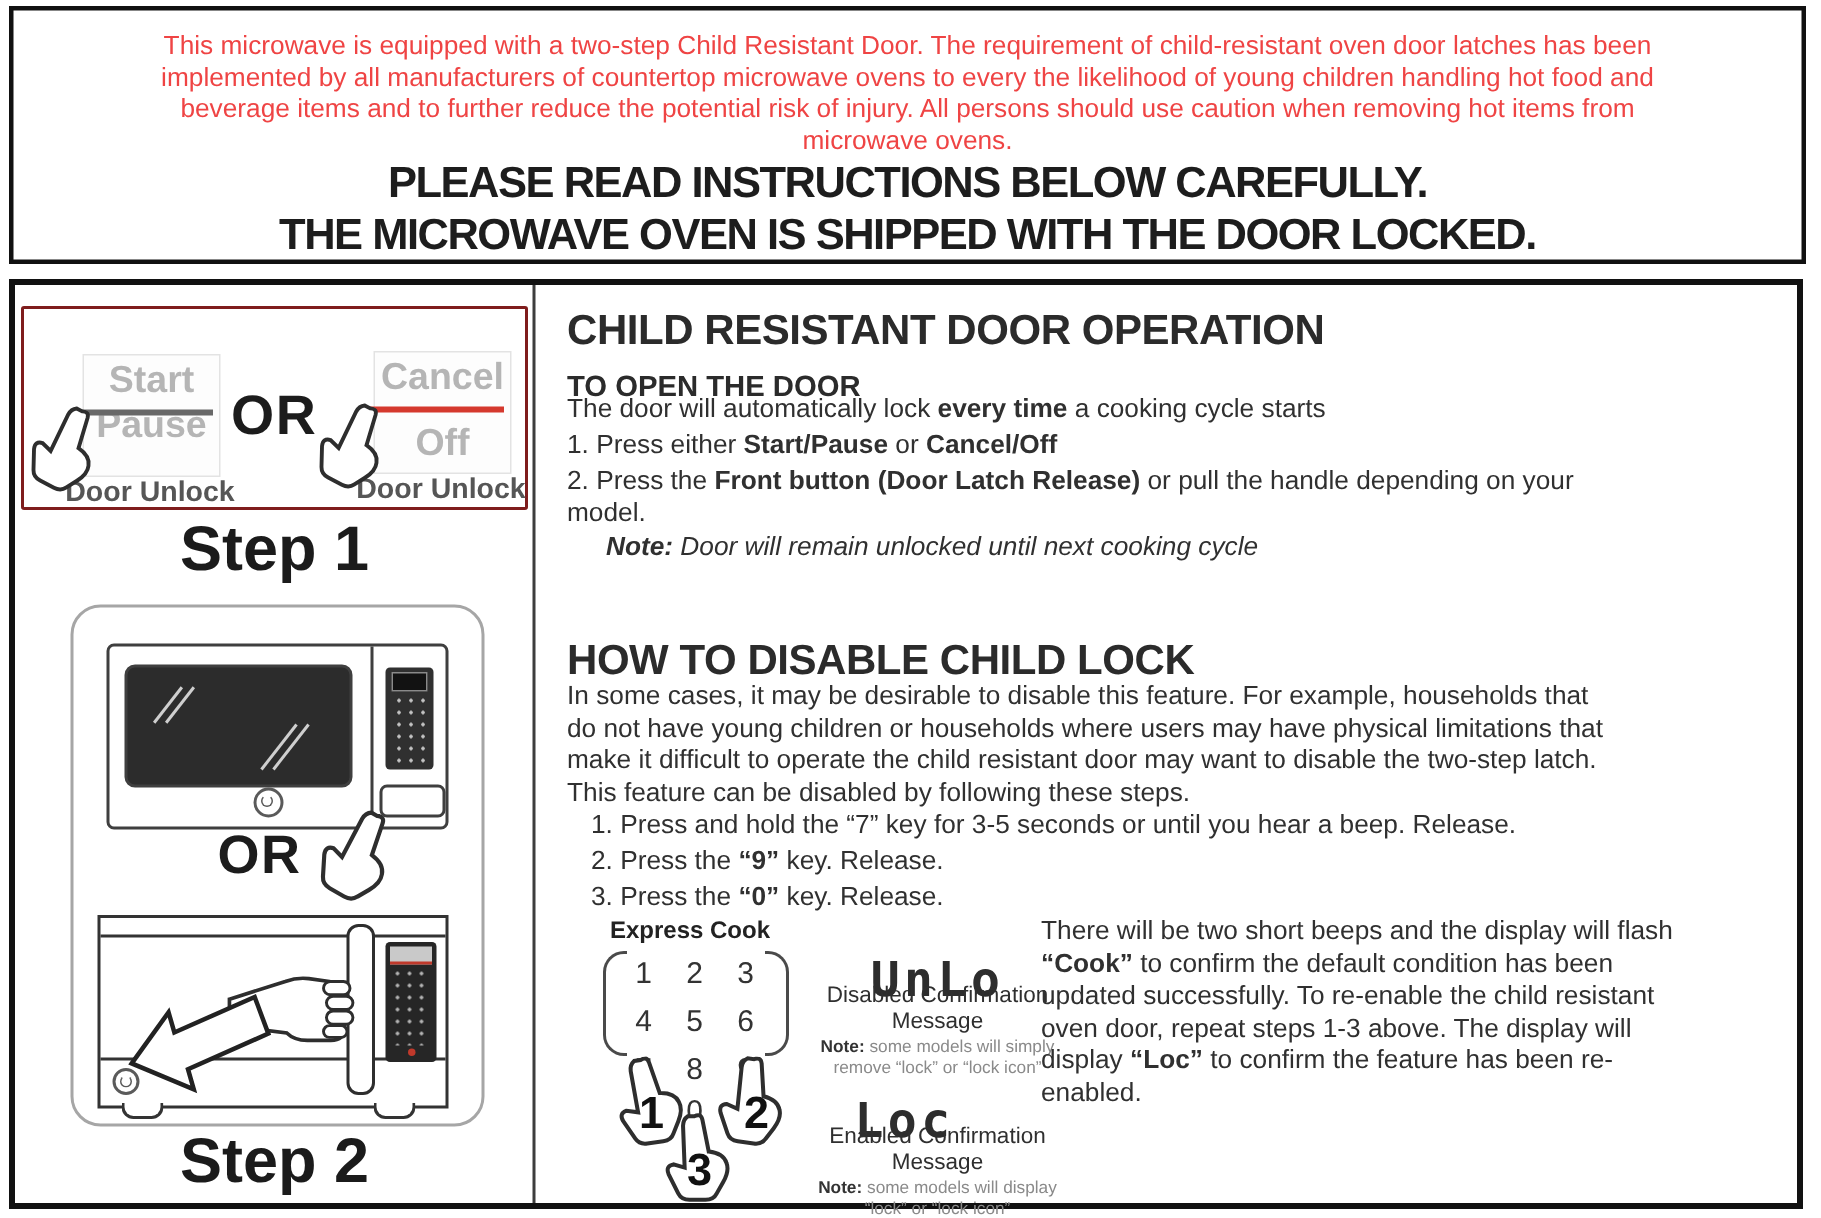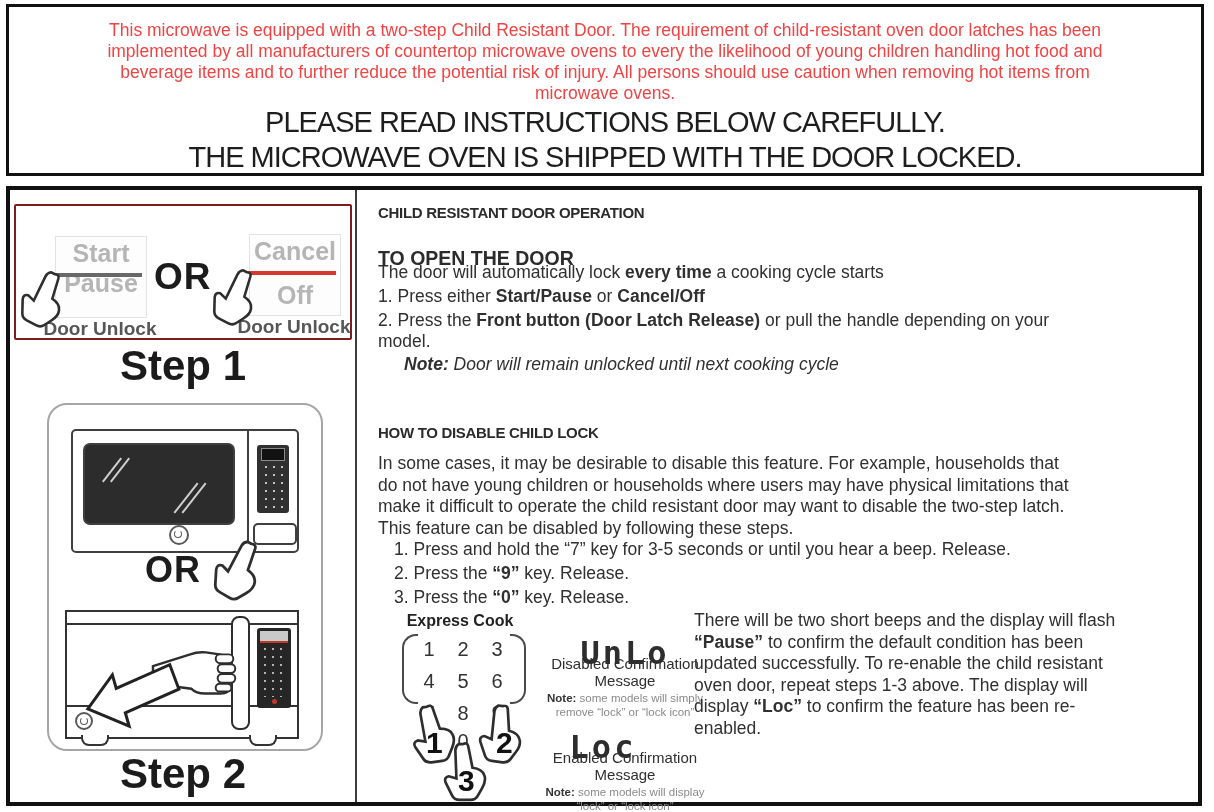--- a/index.html
+++ b/index.html
@@ -4,21 +4,21 @@
 <style>
   html,body{margin:0;padding:0;background:#fff;}
   #page{position:relative;width:1214px;height:812px;background:#fff;overflow:hidden;
         font-family:"Liberation Sans",sans-serif;color:#2e2e2e;}
   .abs{position:absolute;}
 
   
   .topbox{position:absolute;left:6px;top:4px;width:1192px;height:166px;border:3px solid #111;background:#fff;}
   .tb-par{position:absolute;left:28px;top:13px;width:1136px;text-align:center;
           font-size:17.5px;line-height:21px;color:#ef4444;}
-  .tb-h{position:absolute;left:0;width:100%;text-align:center;font-weight:normal;
+  .tb-h{position:absolute;left:0;width:100%;text-align:center;font-weight:bold;
         font-size:29px;letter-spacing:-1px;color:#1d1d1d;}
 
   
   .mainbox{position:absolute;left:6px;top:186px;width:1188px;height:612px;border:4px solid #111;background:#fff;}
   .coldiv{position:absolute;left:345px;top:0;width:2px;height:612px;background:#3d3d3d;}
 
   
   .s1panel{position:absolute;left:4px;top:14px;width:334px;height:132px;border:2px solid #7f1d1d;border-radius:2px;background:#fff;}
   .kbtn{position:absolute;width:90px;height:80px;border:1px solid #e3e3e3;background:#fdfdfd;text-align:center;}
   .btxt{font-size:25px;font-weight:bold;color:#b5b5b5;line-height:30px;}
@@ -46,21 +46,21 @@
   .mwside{position:absolute;left:16px;top:205px;width:230px;height:125px;border:2px solid #333;background:#fff;}
   .hline{position:absolute;left:0;width:100%;height:2px;background:#333;}
   .foot{position:absolute;width:24px;height:9px;border:2px solid #333;border-top:none;border-radius:0 0 8px 8px;background:#fff;top:123px;}
   .handle{position:absolute;left:164px;top:4px;width:15px;height:110px;background:#fff;border:2.5px solid #2e2e2e;border-radius:8px;z-index:2;}
   .cdisp2{margin:3px 3px 2px;height:10px;background:#c9c9c9;border-bottom:2px solid #c0392b;}
   .cdots2{margin:2px 4px;height:52px;background-image:radial-gradient(#b5b5b5 1px,transparent 1.3px);background-size:8px 8px;}
   .reddot{width:5px;height:5px;background:#c0392b;border-radius:50%;margin:0 auto;}
 
   
   .rt{position:absolute;font-size:17.5px;line-height:21.5px;color:#303030;}
-  .rtitle{position:absolute;font-size:15px;font-weight:bold;color:#2b2b2b;letter-spacing:-0.3px;}
+  .rtitle{position:absolute;font-size:28px;font-weight:bold;color:#2b2b2b;letter-spacing:-0.3px;}
   .rsub{position:absolute;font-size:19.5px;font-weight:bold;color:#2b2b2b;margin-top:12px;}
 
   
   .kp-title{position:absolute;left:390px;top:422px;width:120px;text-align:center;font-size:16px;font-weight:bold;color:#222;}
   .key{position:absolute;width:30px;text-align:center;font-size:20px;color:#333;}
   .bracket{position:absolute;top:444px;width:14px;height:66px;border:2.5px solid #4a4a4a;}
   .bl{left:392px;border-right:none;border-radius:14px 0 0 14px;}
   .br{left:500px;border-left:none;border-radius:0 14px 14px 0;}
   .handnum{position:absolute;font-size:30px;font-weight:bold;color:#111;}
 
@@ -231,21 +231,21 @@
 
     <div class="seg" style="left:540px;top:424px;">UnLo</div>
     <div class="msgcap" style="left:533px;top:466px;">Disabled Confirmation Message</div>
     <div class="msgnote" style="left:529px;top:502px;"><b>Note:</b> some models will simply remove “lock” or “lock icon”</div>
     <div class="seg" style="left:528px;top:518px;width:130px;">Loc</div>
     <div class="msgcap" style="left:533px;top:560px;">Enabled Confirmation Message</div>
     <div class="msgnote" style="left:529px;top:596px;"><b>Note:</b> some models will display “lock” or “lock icon”</div>
 
     <div class="rt" style="left:684px;top:420px;width:515px;">
       <div>There will be two short beeps and the display will flash</div>
-      <div><b>“Pause”</b> to confirm the default condition has been</div>
+      <div><b>“Cook”</b> to confirm the default condition has been</div>
       <div>updated successfully.  To re-enable the child resistant</div>
       <div>oven door, repeat steps 1-3 above.  The display will</div>
       <div>display <b>“Loc”</b> to confirm the feature has been re-</div>
       <div>enabled.</div>
     </div>
 
   </div>
 </div>
 
 </body></html>

